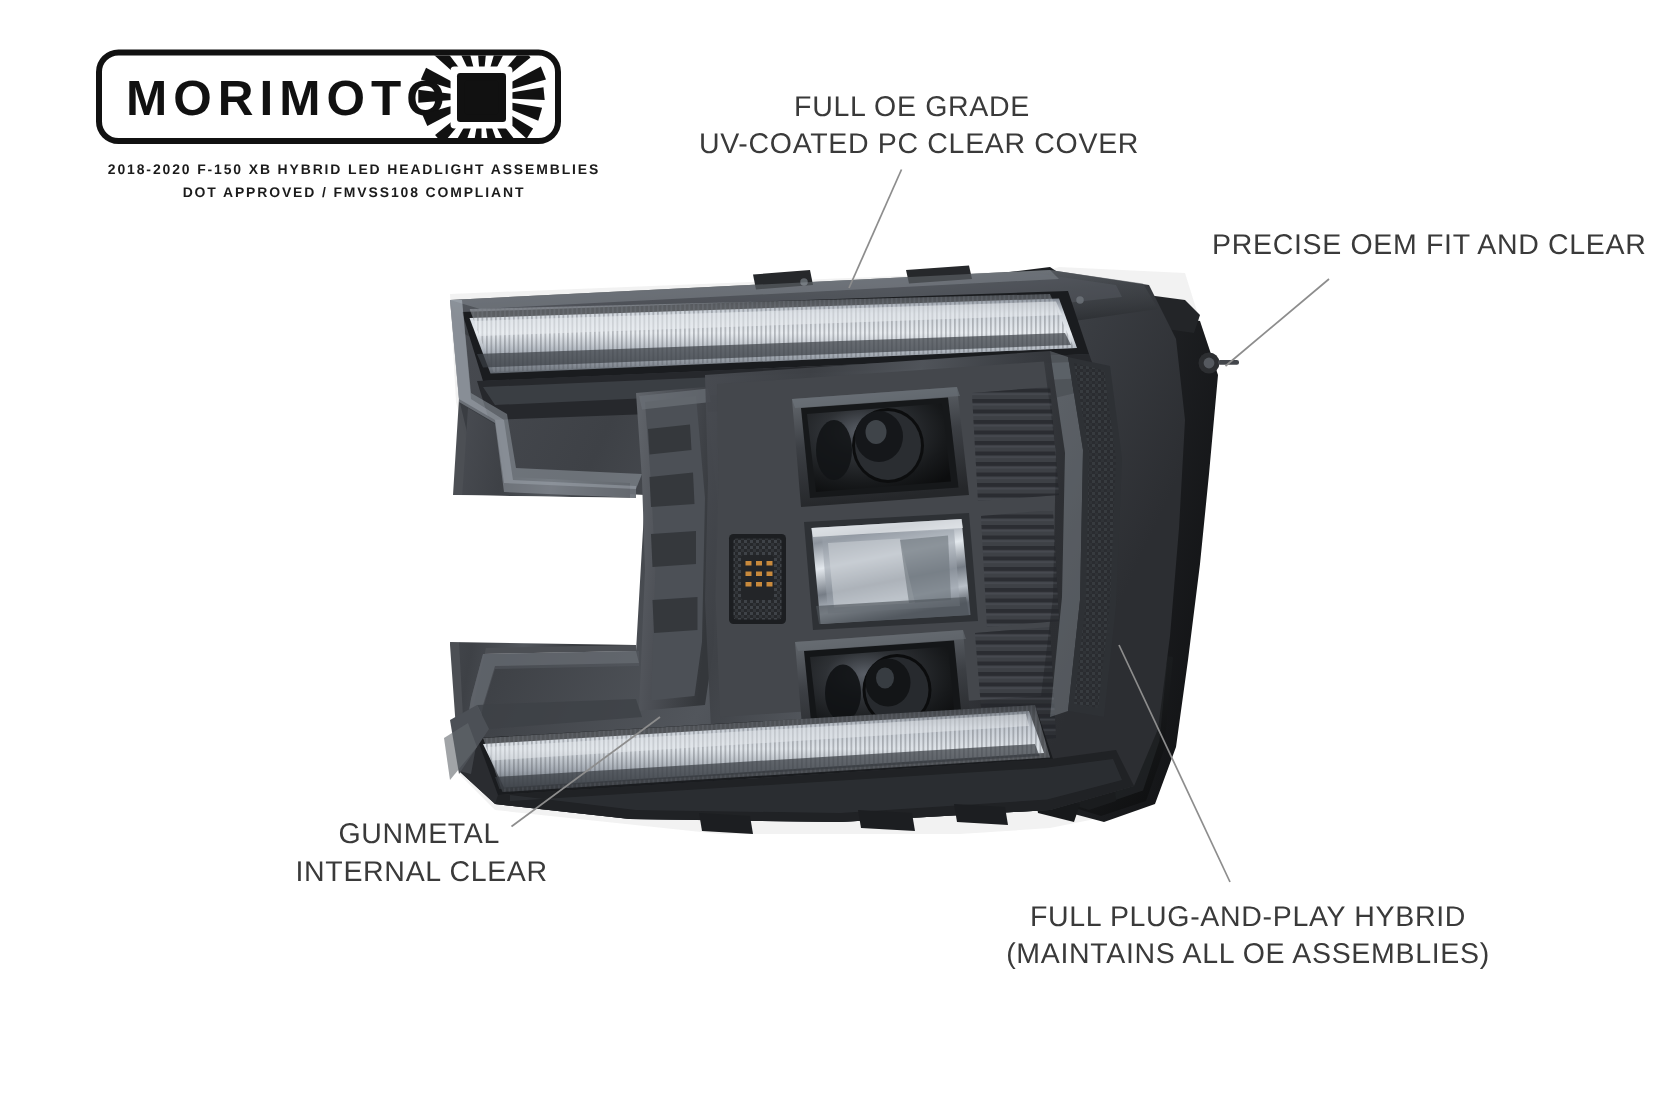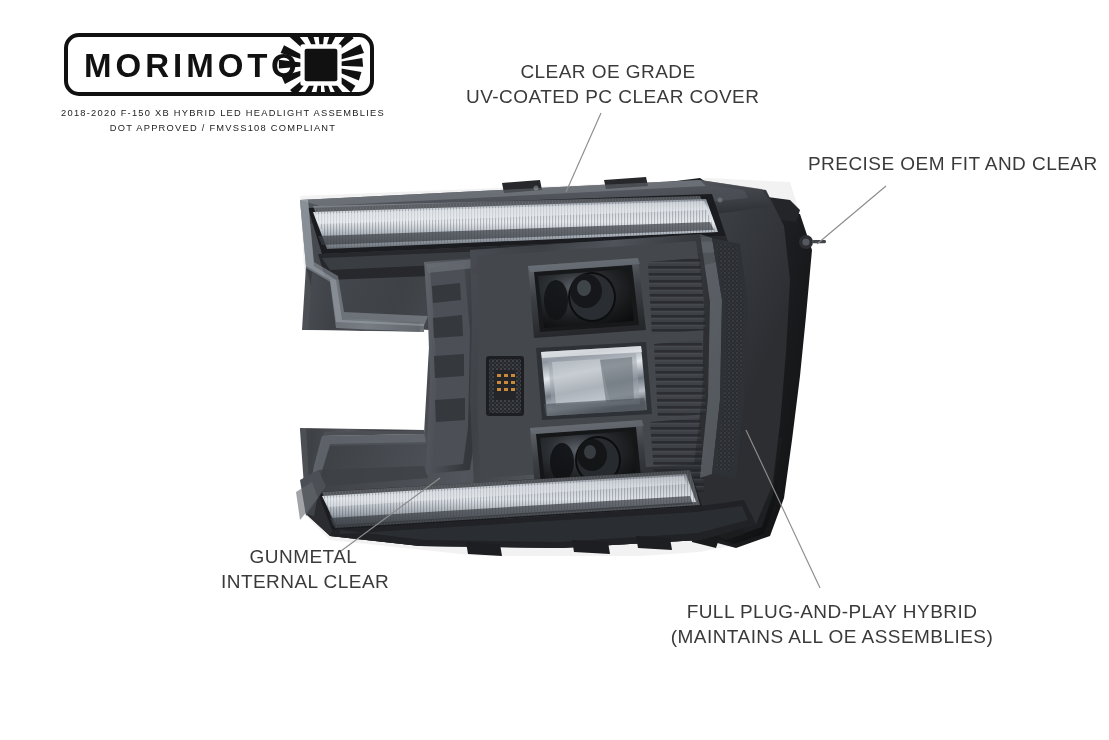--- a/index.html
+++ b/index.html
@@ -17,30 +17,30 @@
     box-sizing:border-box;overflow:hidden;
   }
   .logo-word{
     position:absolute;left:16px;top:50%;transform:translateY(-50%);
     font-family:"Liberation Sans","DejaVu Sans",sans-serif;
     font-weight:700;font-size:33px;letter-spacing:4.0px;color:#111;
     line-height:1;white-space:nowrap;
   }
   .sunburst{position:absolute;right:6px;top:50%;transform:translateY(-50%);width:86px;height:86px;}
   .logo-sub{
-    position:absolute;left:44px;top:106px;width:358px;text-align:center;
-    font-size:9.3px;font-weight:400;letter-spacing:1.25px;color:#1b1b1b;
+    position:absolute;left:57px;top:106px;width:358px;text-align:center;
+    font-size:9.3px;font-weight:700;letter-spacing:1.25px;color:#1b1b1b;
     line-height:1.65;white-space:nowrap;
   }
 
   
   .callout{position:absolute;color:#3a3a3a;font-size:19px;letter-spacing:.45px;line-height:1.30;white-space:nowrap;}
   .callout.c-top{left:466px;top:60px;text-align:center;width:284px;}
   .callout.c-right{left:808px;top:152px;text-align:left;}
-  .callout.c-bl{left:197px;top:545px;text-align:center;width:165px;margin-left:24px;}
+  .callout.c-bl{left:197px;top:545px;text-align:center;width:165px;}
   .callout.c-br{left:657px;top:600px;text-align:center;width:350px;}
 
   
   .leader{position:absolute;pointer-events:none;}
 
   
   #product{position:absolute;left:0;top:0;width:1109px;height:740px;}
 </style>
 </head>
 <body>
@@ -362,21 +362,21 @@
       <rect x="37" y="37" width="26" height="26" rx="2" fill="#111"></rect>
     </svg>
   </div>
 
   <div class="logo-sub">
     <div>2018-2020 F-150 XB HYBRID LED HEADLIGHT ASSEMBLIES</div>
     <div>DOT APPROVED / FMVSS108 COMPLIANT</div>
   </div>
 
   <div class="callout c-top">
-    <div>CLEAR OE GRADE</div>
+    <div>FULL OE GRADE</div>
     <div>UV-COATED PC CLEAR COVER</div>
   </div>
 
   <div class="callout c-right">
     <div>PRECISE OEM FIT AND CLEAR</div>
   </div>
 
   <div class="callout c-bl">
     <div>GUNMETAL</div>
     <div>INTERNAL CLEAR</div>

